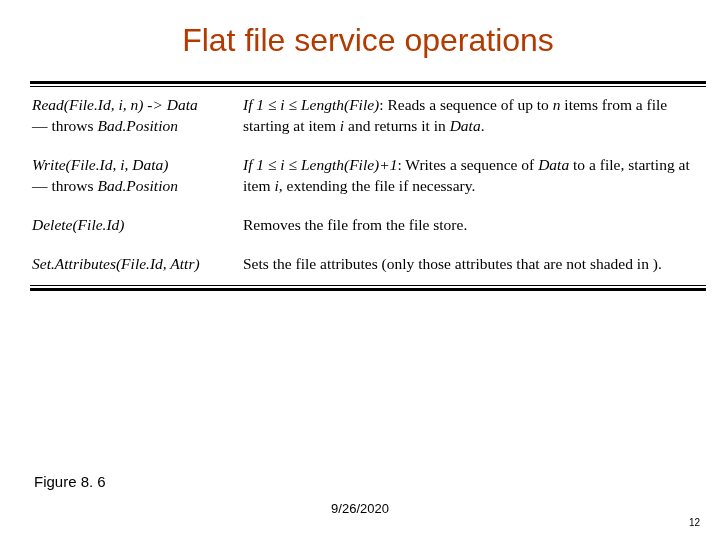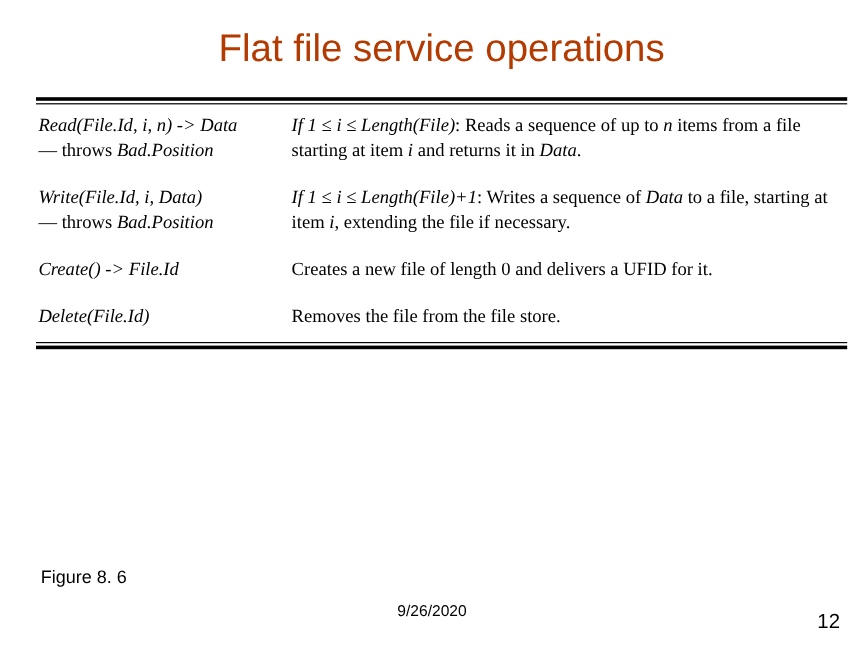--- a/index.html
+++ b/index.html
@@ -62,21 +62,21 @@
     transform: translateX(-50%);
     bottom: 24px;
     font-family: Arial, Helvetica, sans-serif;
     font-size: 13px;
   }
   .footer-num {
     position: absolute;
     right: 20px;
     bottom: 12px;
     font-family: Arial, Helvetica, sans-serif;
-    font-size: 17px;
+    font-size: 10px;
   }
 </style>
 </head>
 <body>
 
 <div class="slide">
 
   <div class="title">Flat file service operations</div>
 
   <div class="rule-thick"></div>
@@ -86,26 +86,26 @@
     <tbody id="ops-body">
         <tr>
           <td class="sig"><span>Read(File.Id, i, n) -&gt; Data</span><br><span class="throws"><span class="kw">— throws</span> <span class="exc">Bad.Position</span></span></td>
           <td class="desc"><span class="lead-it">If 1 ≤ i ≤ Length(File)</span><span>: Reads a sequence of up to <span class="it">n</span> items from a file starting at item <span class="it">i</span> and returns it in <span class="it">Data</span>.</span></td>
         </tr>
         <tr>
           <td class="sig"><span>Write(File.Id, i, Data)</span><br><span class="throws"><span class="kw">— throws</span> <span class="exc">Bad.Position</span></span></td>
           <td class="desc"><span class="lead-it">If 1 ≤ i ≤ Length(File)+1</span><span>: Writes a sequence of <span class="it">Data</span> to a file, starting at item <span class="it">i</span>, extending the file if necessary.</span></td>
         </tr>
         <tr>
-          <td class="sig"><span>Create() -&gt; File.Id</span></td>
-          <td class="desc"><span>Creates a new file of length 0 and delivers a UFID for it.</span></td>
+          <td class="sig"><span>Delete(File.Id)</span></td>
+          <td class="desc"><span>Removes the file from the file store.</span></td>
         </tr>
         <tr>
-          <td class="sig"><span>Delete(File.Id)</span></td>
-          <td class="desc"><span>Removes the file from the file store.</span></td>
+          <td class="sig"><span>Set.Attributes(File.Id, Attr)</span></td>
+          <td class="desc"><span>Sets the file attributes (only those attributes that are not shaded in ).</span></td>
         </tr>
       </tbody>
   </table>
 
   <div class="rule-thin"></div>
   <div class="rule-thick" style="margin-top:2px"></div>
 
   <div class="figure">Figure 8. 6</div>
   <div class="footer-date">9/26/2020</div>
   <div class="footer-num">12</div>

